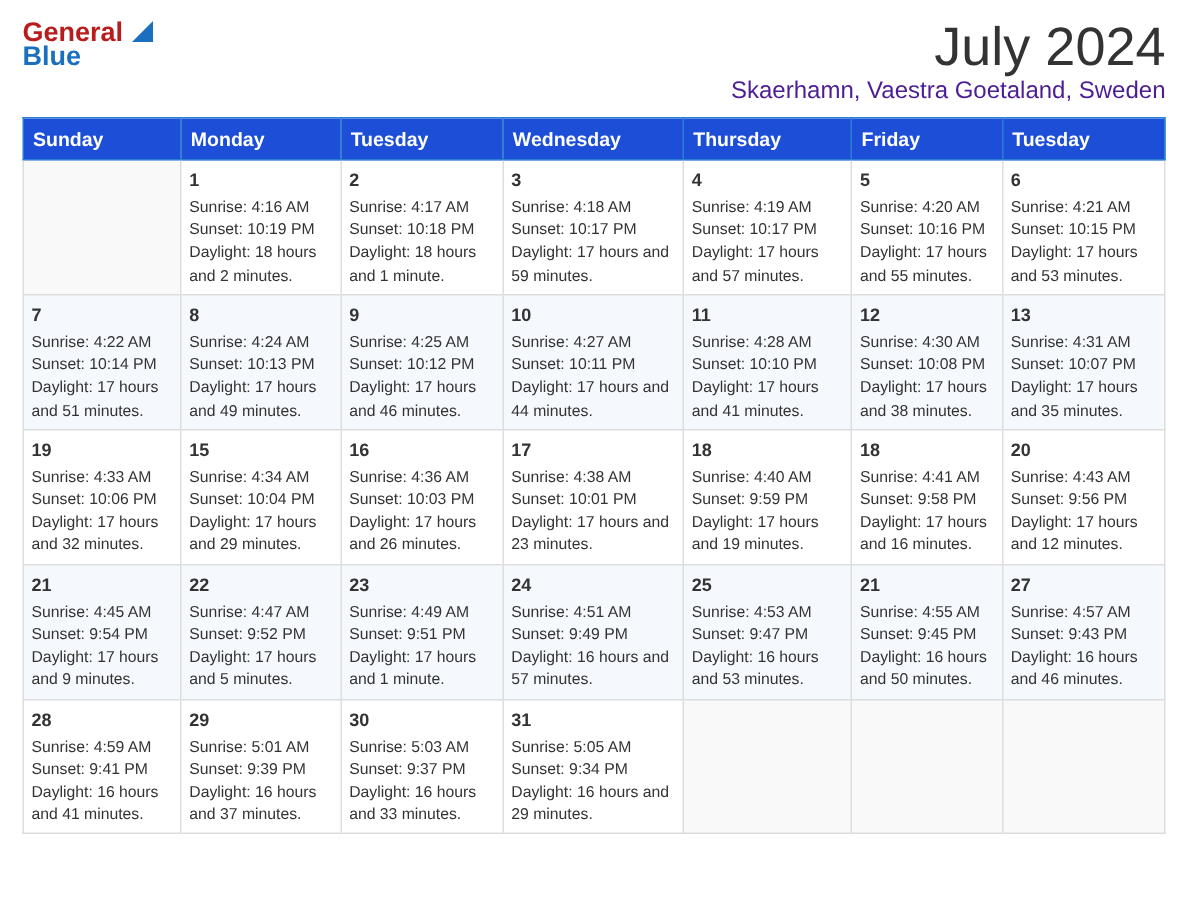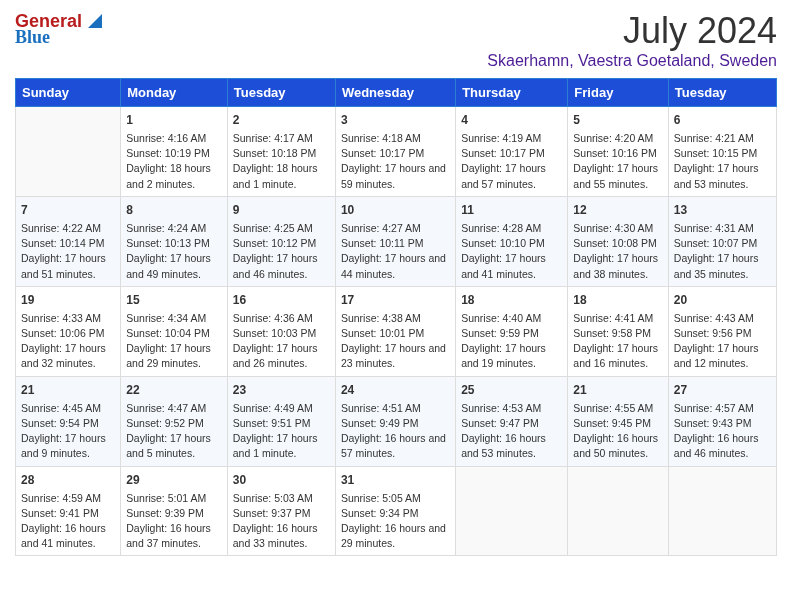--- a/index.html
+++ b/index.html
@@ -101,21 +101,21 @@
 
 <div class="header">
   <div class="logo">
     <div style="display:flex; flex-direction:column; align-items:flex-start;">
       <div style="display:flex; align-items:center;">
         <span class="logo-text-general">General</span>
         <svg class="logo-icon" viewBox="0 0 22 22" xmlns="http://www.w3.org/2000/svg">
           <polygon points="4,18 18,18 18,4" fill="#1a6fbe"></polygon>
         </svg>
       </div>
-      <span class="logo-text-blue" style="margin-top:-4px;font-family:Liberation Serif, serif;">Blue</span>
+      <span class="logo-text-blue" style="margin-top:-4px;">Blue</span>
     </div>
   </div>
   <div class="title-block">
     <div class="month-title">July 2024</div>
     <div class="location-title">Skaerhamn, Vaestra Goetaland, Sweden</div>
   </div>
 </div>
 
 <table>
   <thead>

